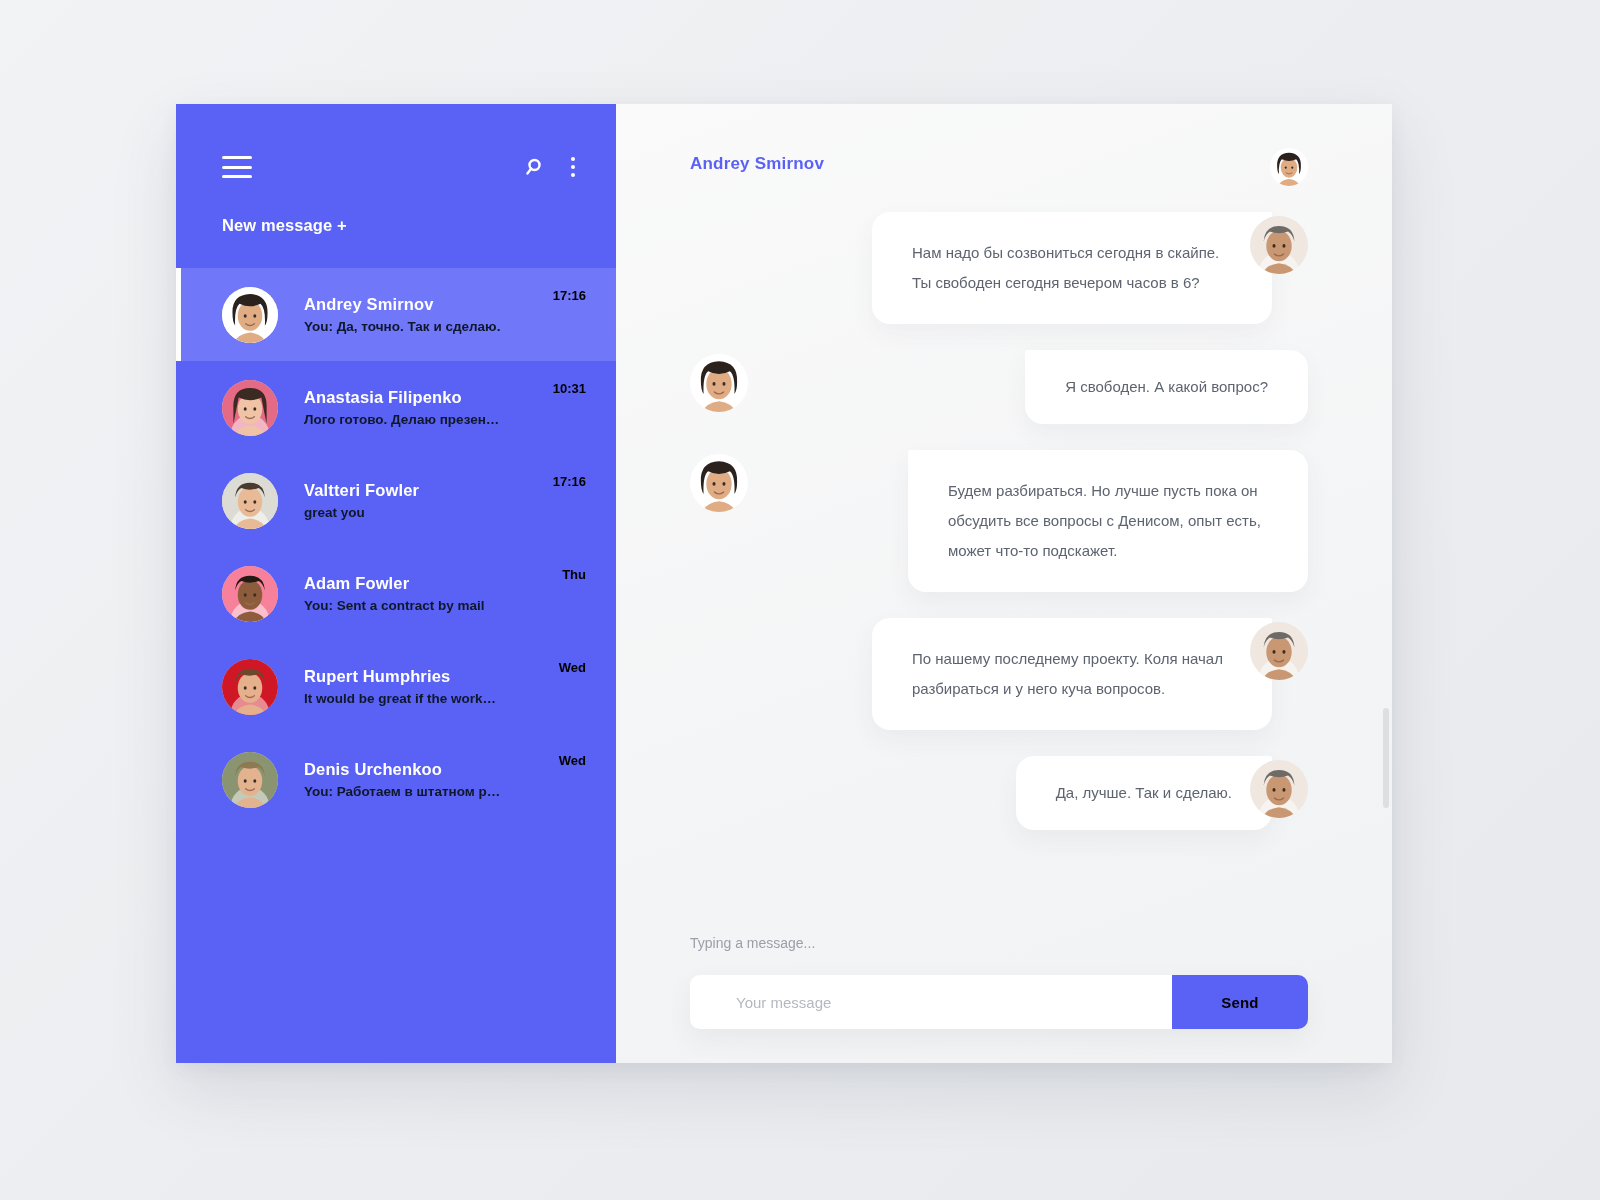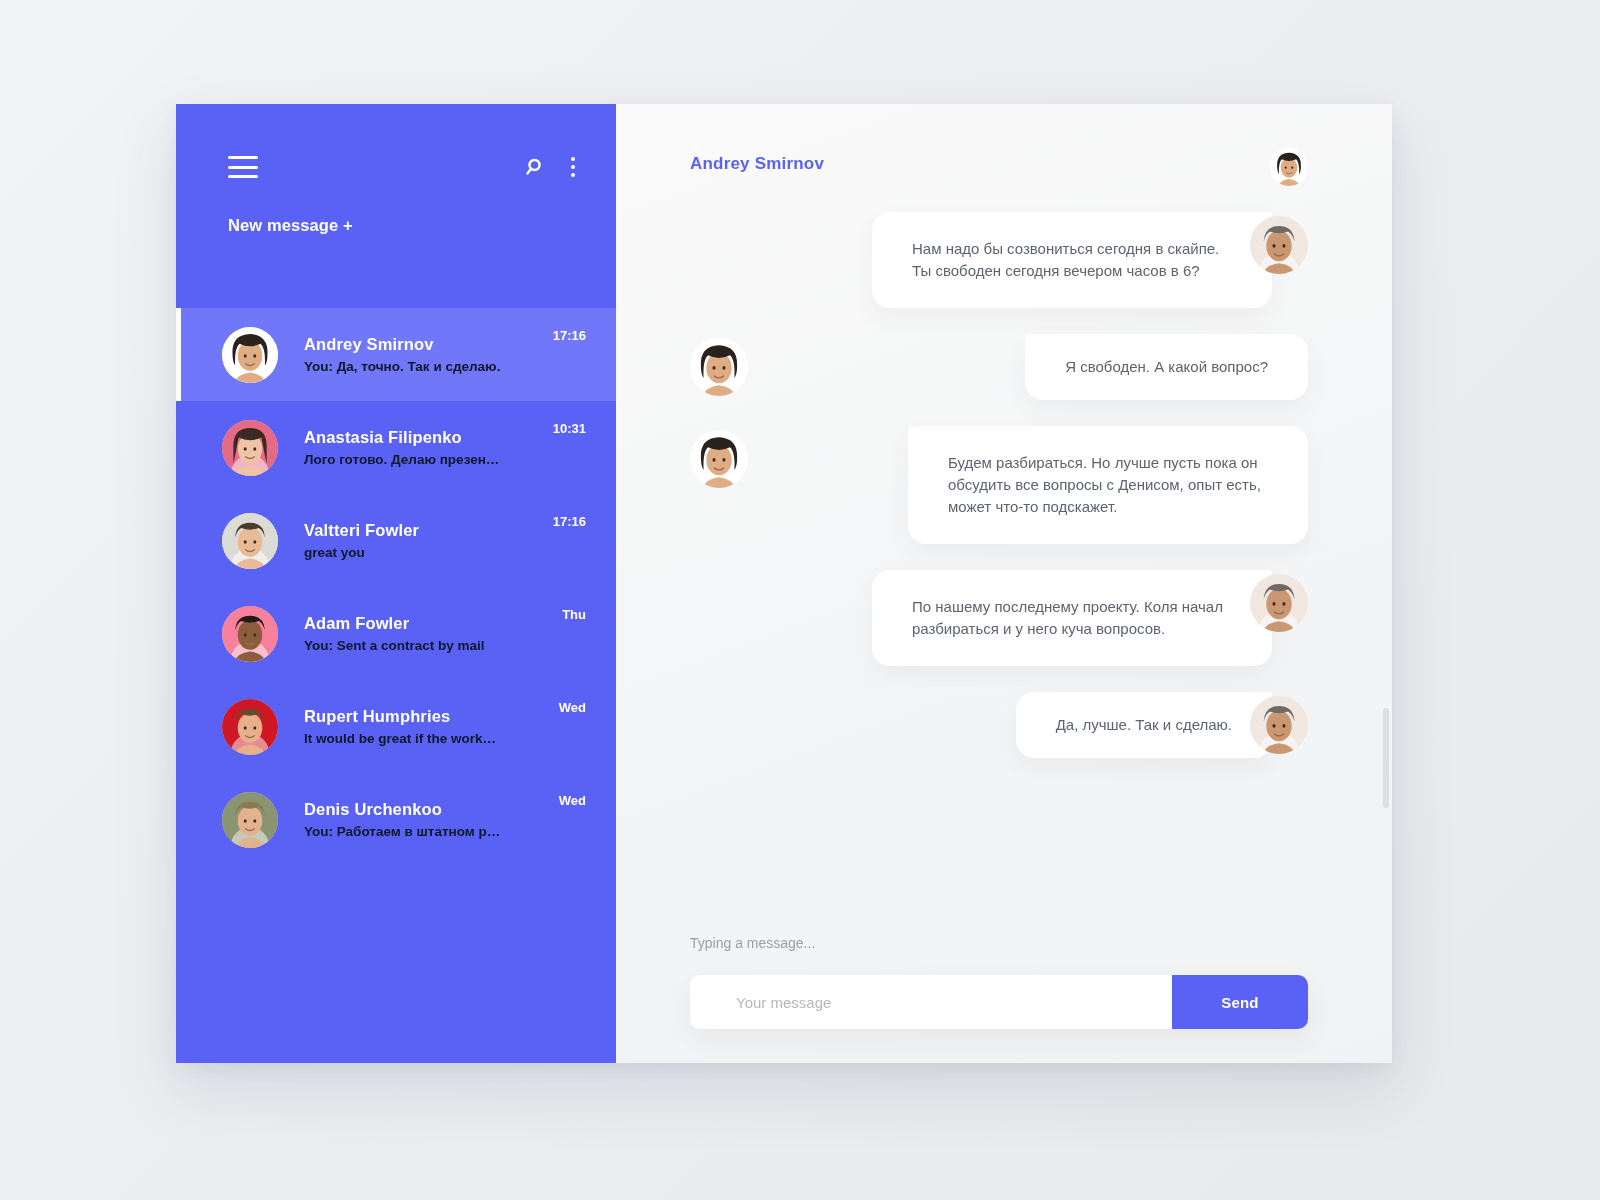--- a/index.html
+++ b/index.html
@@ -22,21 +22,21 @@
   }
 
   
   .sidebar {
     width: 440px; height: 100%;
     background: #5a62f5;
     position: relative;
     overflow: hidden;
     flex: none;
   }
-  .sb-top { height: 204px; position: relative; margin-left: 6px; }
+  .sb-top { height: 164px; position: relative; }
 
   .hamburger {
     position: absolute; left: 46px; top: 52px;
     width: 30px; height: 22px;
     display: flex; flex-direction: column; justify-content: space-between;
     cursor: pointer;
   }
   .hamburger span { display: block; height: 3px; border-radius: 2px; background: #ffffff; }
 
   .sb-icon-search {
@@ -81,21 +81,21 @@
   .c-name {
     color: #ffffff; font-size: 16.5px; font-weight: bold;
     letter-spacing: .15px; margin-bottom: 5px;
     white-space: nowrap; overflow: hidden; text-overflow: ellipsis;
   }
   .c-prev {
     color: #0f172a; font-size: 13.5px; font-weight: bold;
     white-space: nowrap; overflow: hidden; text-overflow: ellipsis;
   }
   .c-time {
-    color: #ffffff; font-size: 13px; font-weight: bold;
+    color: #000000; font-size: 13px; font-weight: bold;
     flex: none; align-self: flex-start; margin-top: 20px; padding-right: 30px;
   }
 
   
   .chat {
     flex: 1; position: relative;
     background: linear-gradient(160deg, #fafafa 0%, #f4f5f6 55%, #f1f2f3 100%);
     overflow: hidden;
   }
   .chat-header {
@@ -120,21 +120,21 @@
   .msg-avatar {
     width: 58px; height: 58px; border-radius: 50%; overflow: hidden;
     flex: none; position: relative; z-index: 2;
   }
   .msg.in  .msg-avatar { margin-right: -22px; margin-top: 4px; }
   .msg.out .msg-avatar { margin-left: -22px; margin-top: 4px; }
   .bubble {
     background: #ffffff;
     color: #5d6470;
     font-size: 15px;
-    line-height: 22px;
+    line-height: 30px;
     padding: 26px 40px 26px 40px;
     border-radius: 18px;
     box-shadow: 0 10px 24px rgba(70,78,100,.055);
     max-width: 400px;
     position: relative; z-index: 1;
   }
   .msg.in  .bubble { border-top-left-radius: 2px; }
   .msg.out .bubble { border-top-right-radius: 2px; }
   .bubble.single { padding-top: 22px; padding-bottom: 22px; }
 
@@ -159,21 +159,21 @@
   .composer input {
     flex: 1; border: none; outline: none;
     background: #ffffff;
     padding: 0 46px;
     font-family: "Liberation Sans", sans-serif;
     font-size: 15px; color: #5d6470;
   }
   .composer input::placeholder { color: #b4b8c0; }
   .send-btn {
     width: 136px; flex: none; border: none;
-    background: #5a62f5; color: #ffffff;
+    background: #5a62f5; color: #000000;
     font-family: "Liberation Sans", sans-serif;
     font-size: 15px; font-weight: bold; letter-spacing: .2px;
     cursor: pointer;
   }
 </style>
 </head>
 <body>
 
 <div id="app">
   <div class="window">

